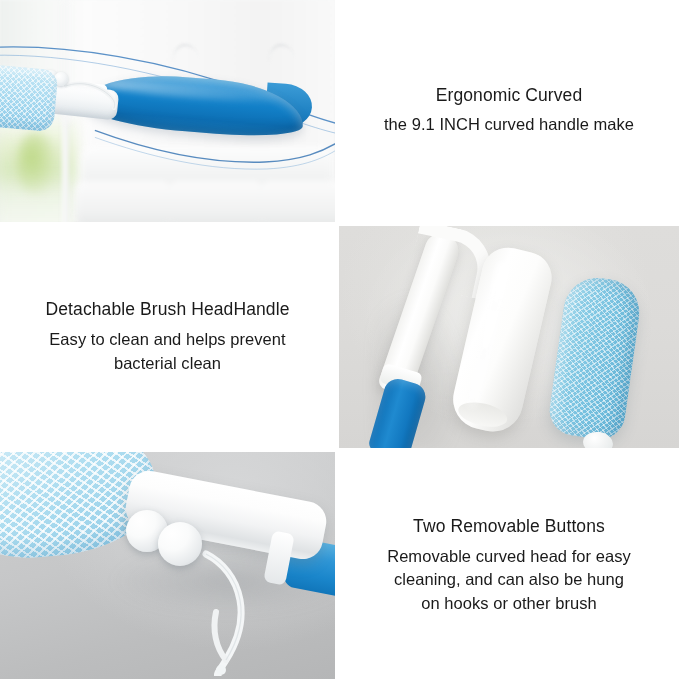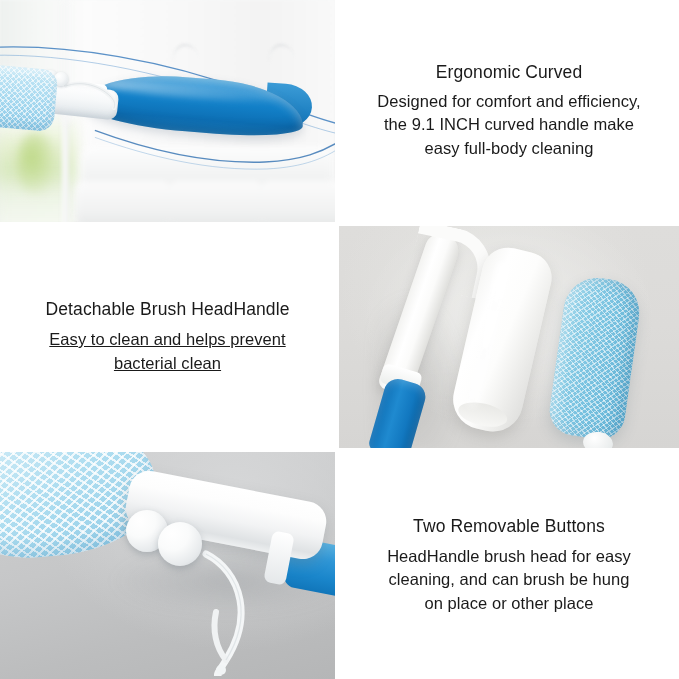--- a/index.html
+++ b/index.html
@@ -58,21 +58,21 @@
   }
   .body-copy {
     font-size: 16.5px;
     color: #1a1a1a;
     text-align: center;
     line-height: 1.42;
     letter-spacing: 0.05px;
   }
   .text-1 .headline { margin-bottom: 7px; }
   .text-2 { justify-content: center; }
-  .text-2 .body-copy { max-width: 280px; text-decoration: underline; }
+  .text-2 .body-copy { max-width: 280px; }
   .text-3 .body-copy { max-width: 300px; }
 
   
   .room {
     position: absolute;
     inset: 0;
     background:
       linear-gradient(180deg,#f7f8f8 0%, #f2f3f3 38%, #eceded 62%, #e6e7e7 100%);
   }
   .room-wall {
@@ -470,23 +470,21 @@
       <div class="b1-btn n2"></div>
       <div class="b1-mesh-glow"></div>
       <div class="b1-mesh"></div>
     </div>
   </div>
 
   <div class="cell cell-text-1">
     <div class="textpanel text-1">
       <div class="headline">Ergonomic Curved</div>
       <div class="body-copy">
-        <div>Designed for comfort and efficiency,</div>
         <div>the 9.1 INCH curved handle make</div>
-        <div>easy full-body cleaning</div>
       </div>
     </div>
   </div>
 
   <div class="cell cell-text-2">
     <div class="textpanel text-2">
       <div class="headline">Detachable Brush HeadHandle</div>
       <div class="body-copy">
         <div>Easy to clean and helps prevent</div>
         <div>bacterial clean</div>
@@ -526,20 +524,20 @@
       <circle cx="25" cy="122" r="5" fill="#f2f5f6"></circle>
     </svg>
     <div class="cu-btn b1"></div>
     <div class="cu-btn b2"></div>
   </div>
 
   <div class="cell cell-text-3">
     <div class="textpanel text-3">
       <div class="headline">Two Removable Buttons</div>
       <div class="body-copy">
-        <div>HeadHandle brush head for easy</div>
-        <div>cleaning, and can brush be hung</div>
-        <div>on place or other place</div>
+        <div>Removable curved head for easy</div>
+        <div>cleaning, and can also be hung</div>
+        <div>on hooks or other brush</div>
       </div>
     </div>
   </div>
 
 </div>
 
 </body></html>

